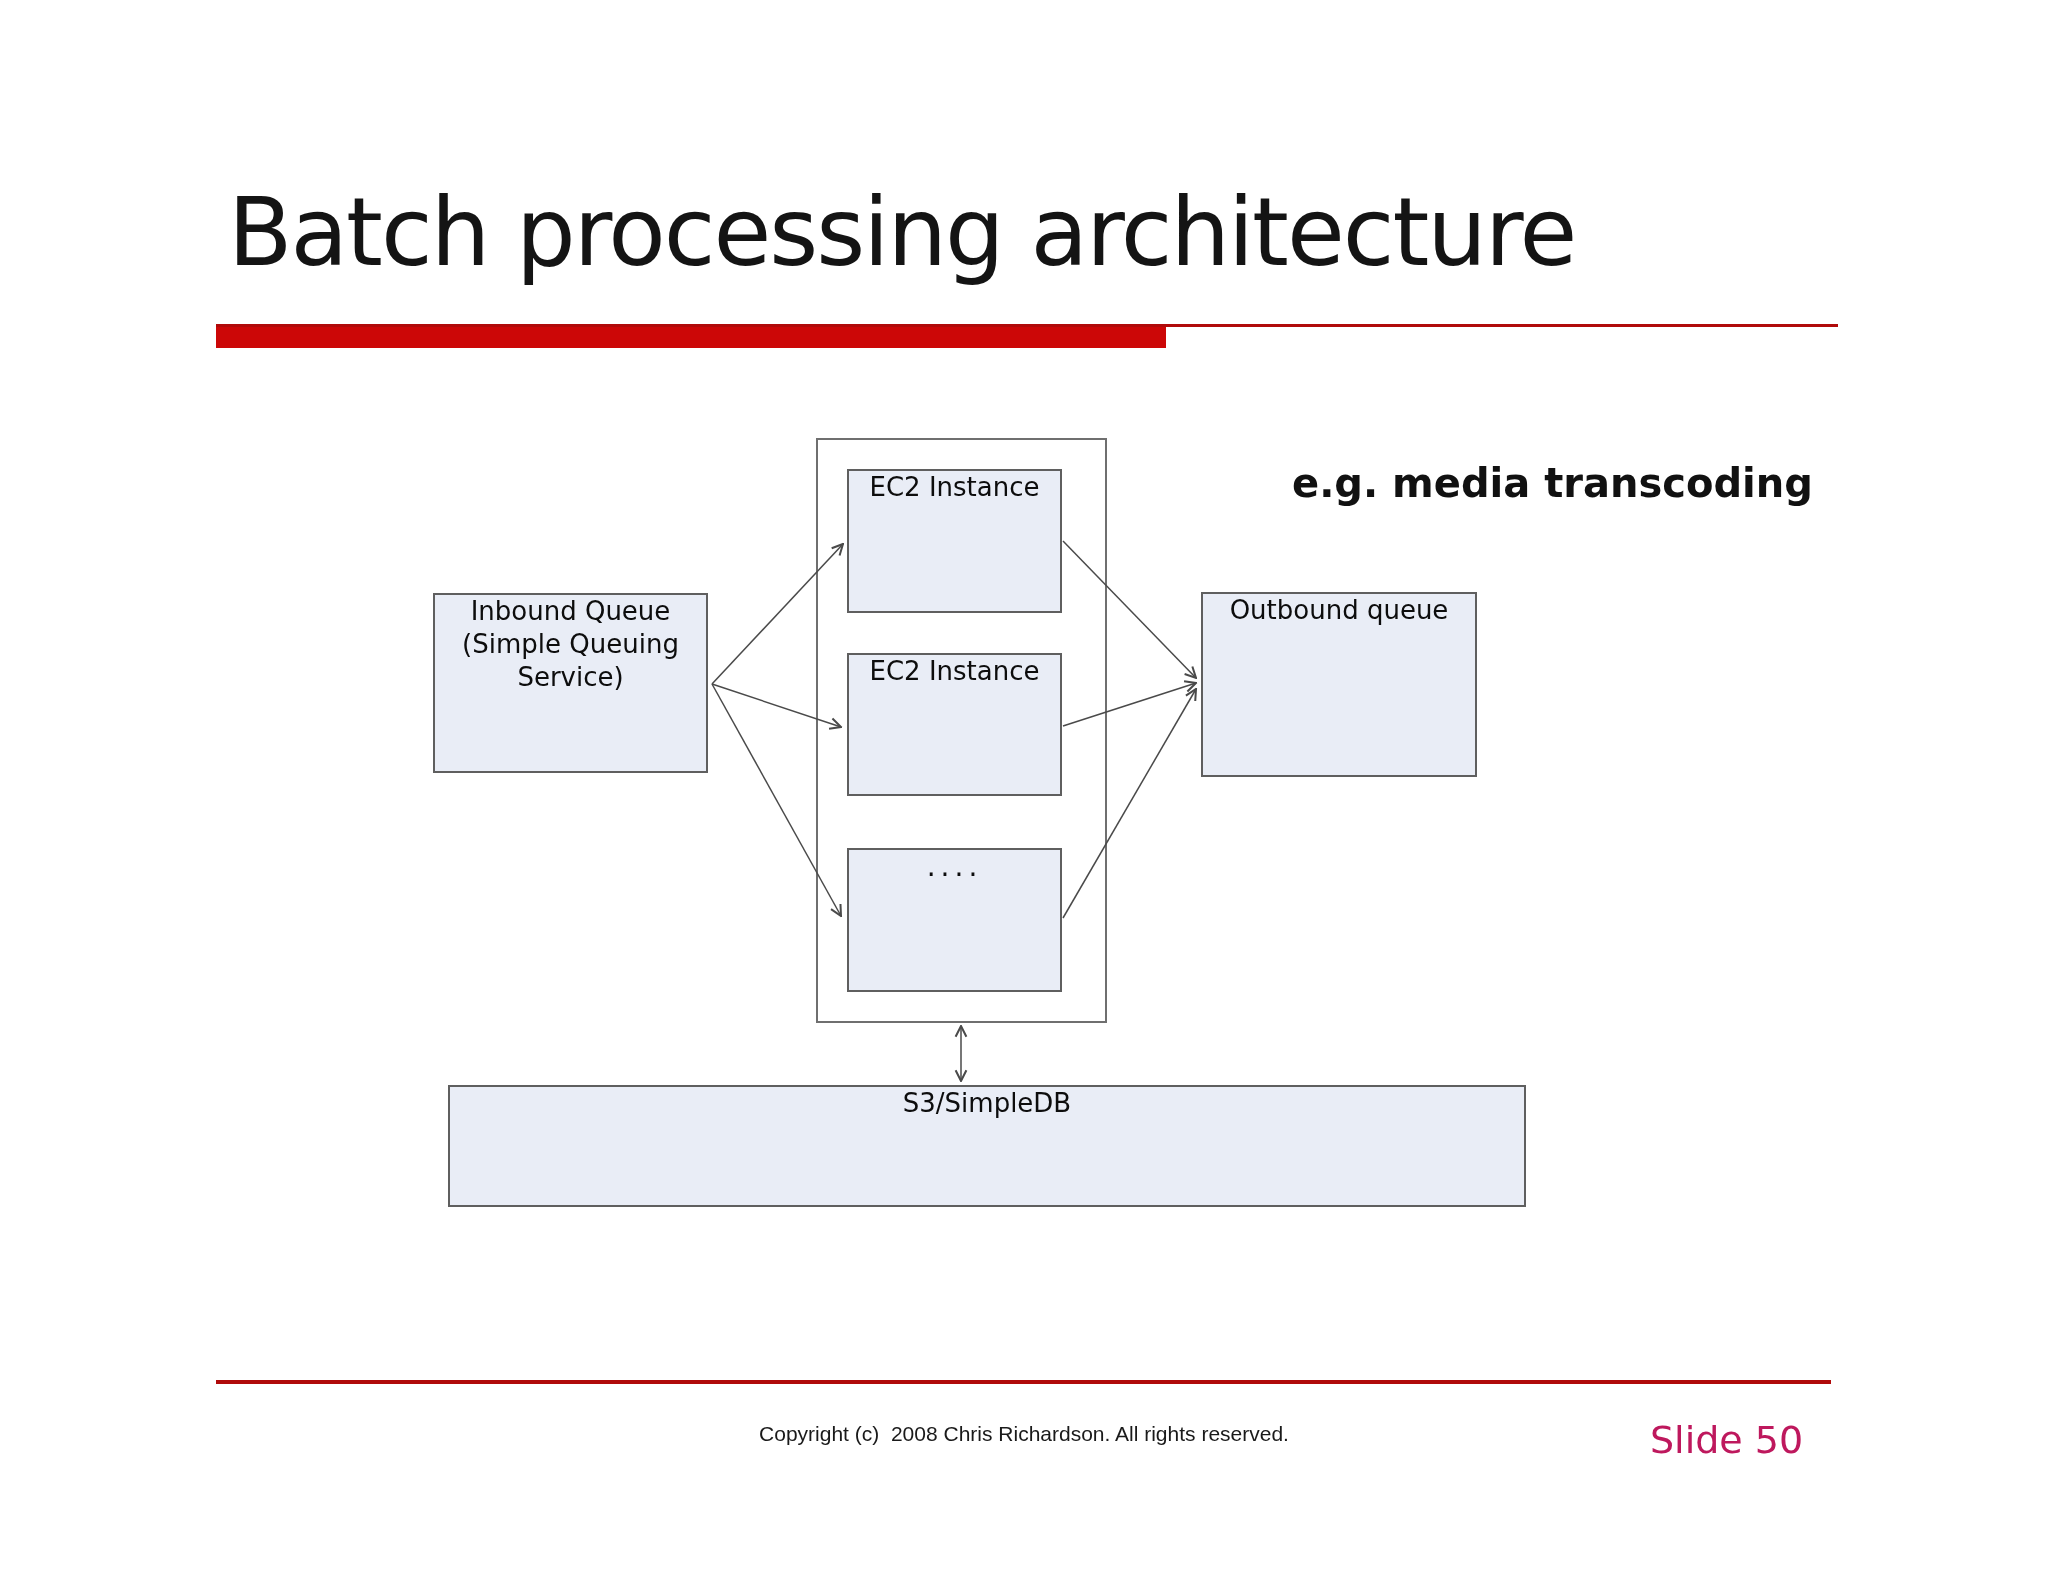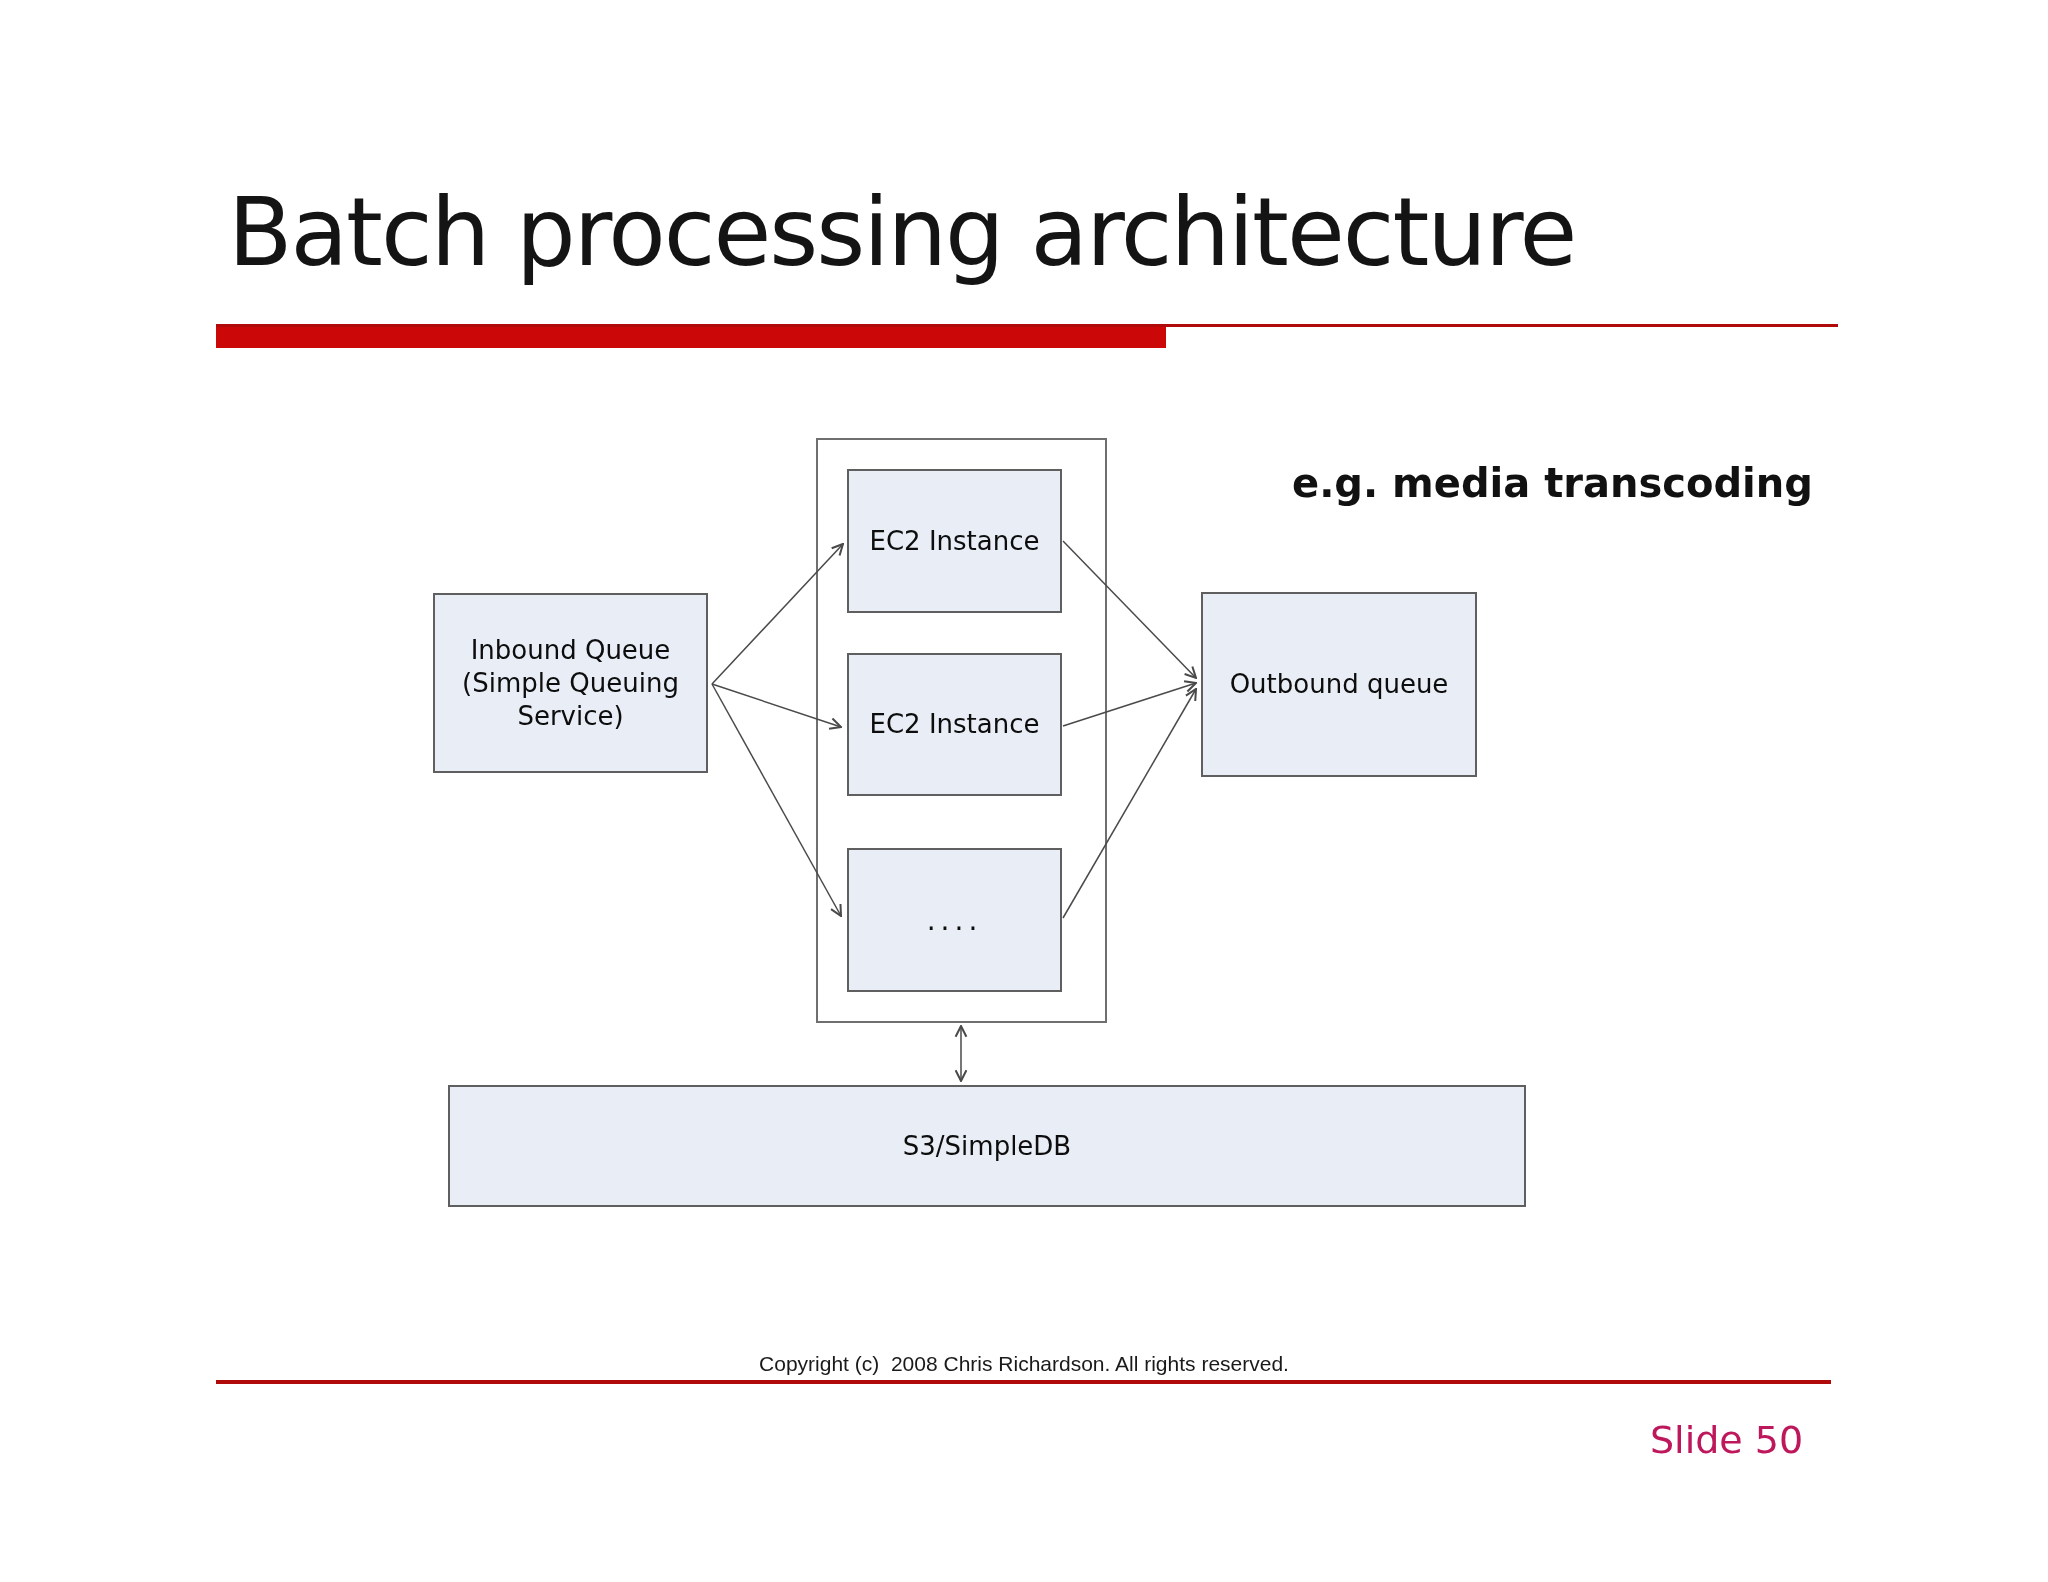--- a/index.html
+++ b/index.html
@@ -25,42 +25,42 @@
     background:var(--accent-red,#cc0707);
   }
   #annotation{
     left:1292px;top:460px;
     font-size:40px;font-weight:bold;color:#111111;
     white-space:nowrap;
   }
   .node{
     background:var(--box-fill,#e9edf6);
     border:2px solid var(--box-border,#5f5f5f);
-    display:flex;align-items:center;justify-content:center;
+    display:flex;align-items:flex-start;justify-content:center;
     text-align:center;
     font-size:26px;line-height:33px;color:#0d0d0d;
     box-sizing:border-box;
   }
   #inbound-box{left:433px;top:593px;width:275px;height:180px;}
   #worker-group{
     left:816px;top:438px;width:291px;height:585px;
     border:2px solid #6f6f6f;background:transparent;box-sizing:border-box;
   }
   #ec2-box-1{left:847px;top:469px;width:215px;height:144px;}
   #ec2-box-2{left:847px;top:653px;width:215px;height:143px;}
   #more-instances-box{left:847px;top:848px;width:215px;height:144px;letter-spacing:5px;font-size:28px;}
   #outbound-box{left:1201px;top:592px;width:276px;height:185px;}
   #storage-box{left:424px;top:1085px;width:1078px;height:122px;margin-left:24px;}
   #arrow-layer{left:0;top:0;width:2048px;height:1582px;pointer-events:none;}
   #footer-line{
     left:216px;top:1380px;width:1615px;height:4px;
     background:var(--line-red,#b00a0a);
   }
   #footer-copyright{
-    left:1024px;top:1352px;transform:translateX(-50%);
+    left:1024px;top:1422px;transform:translateX(-50%);
     font-family:"Liberation Sans",sans-serif;
     font-size:21px;color:#1a1a1a;white-space:pre;
   }
   #slide-number{
     left:1650px;top:1418px;
     font-size:38px;color:#be185d;white-space:nowrap;
   }
 </style>
 </head>
 <body>

